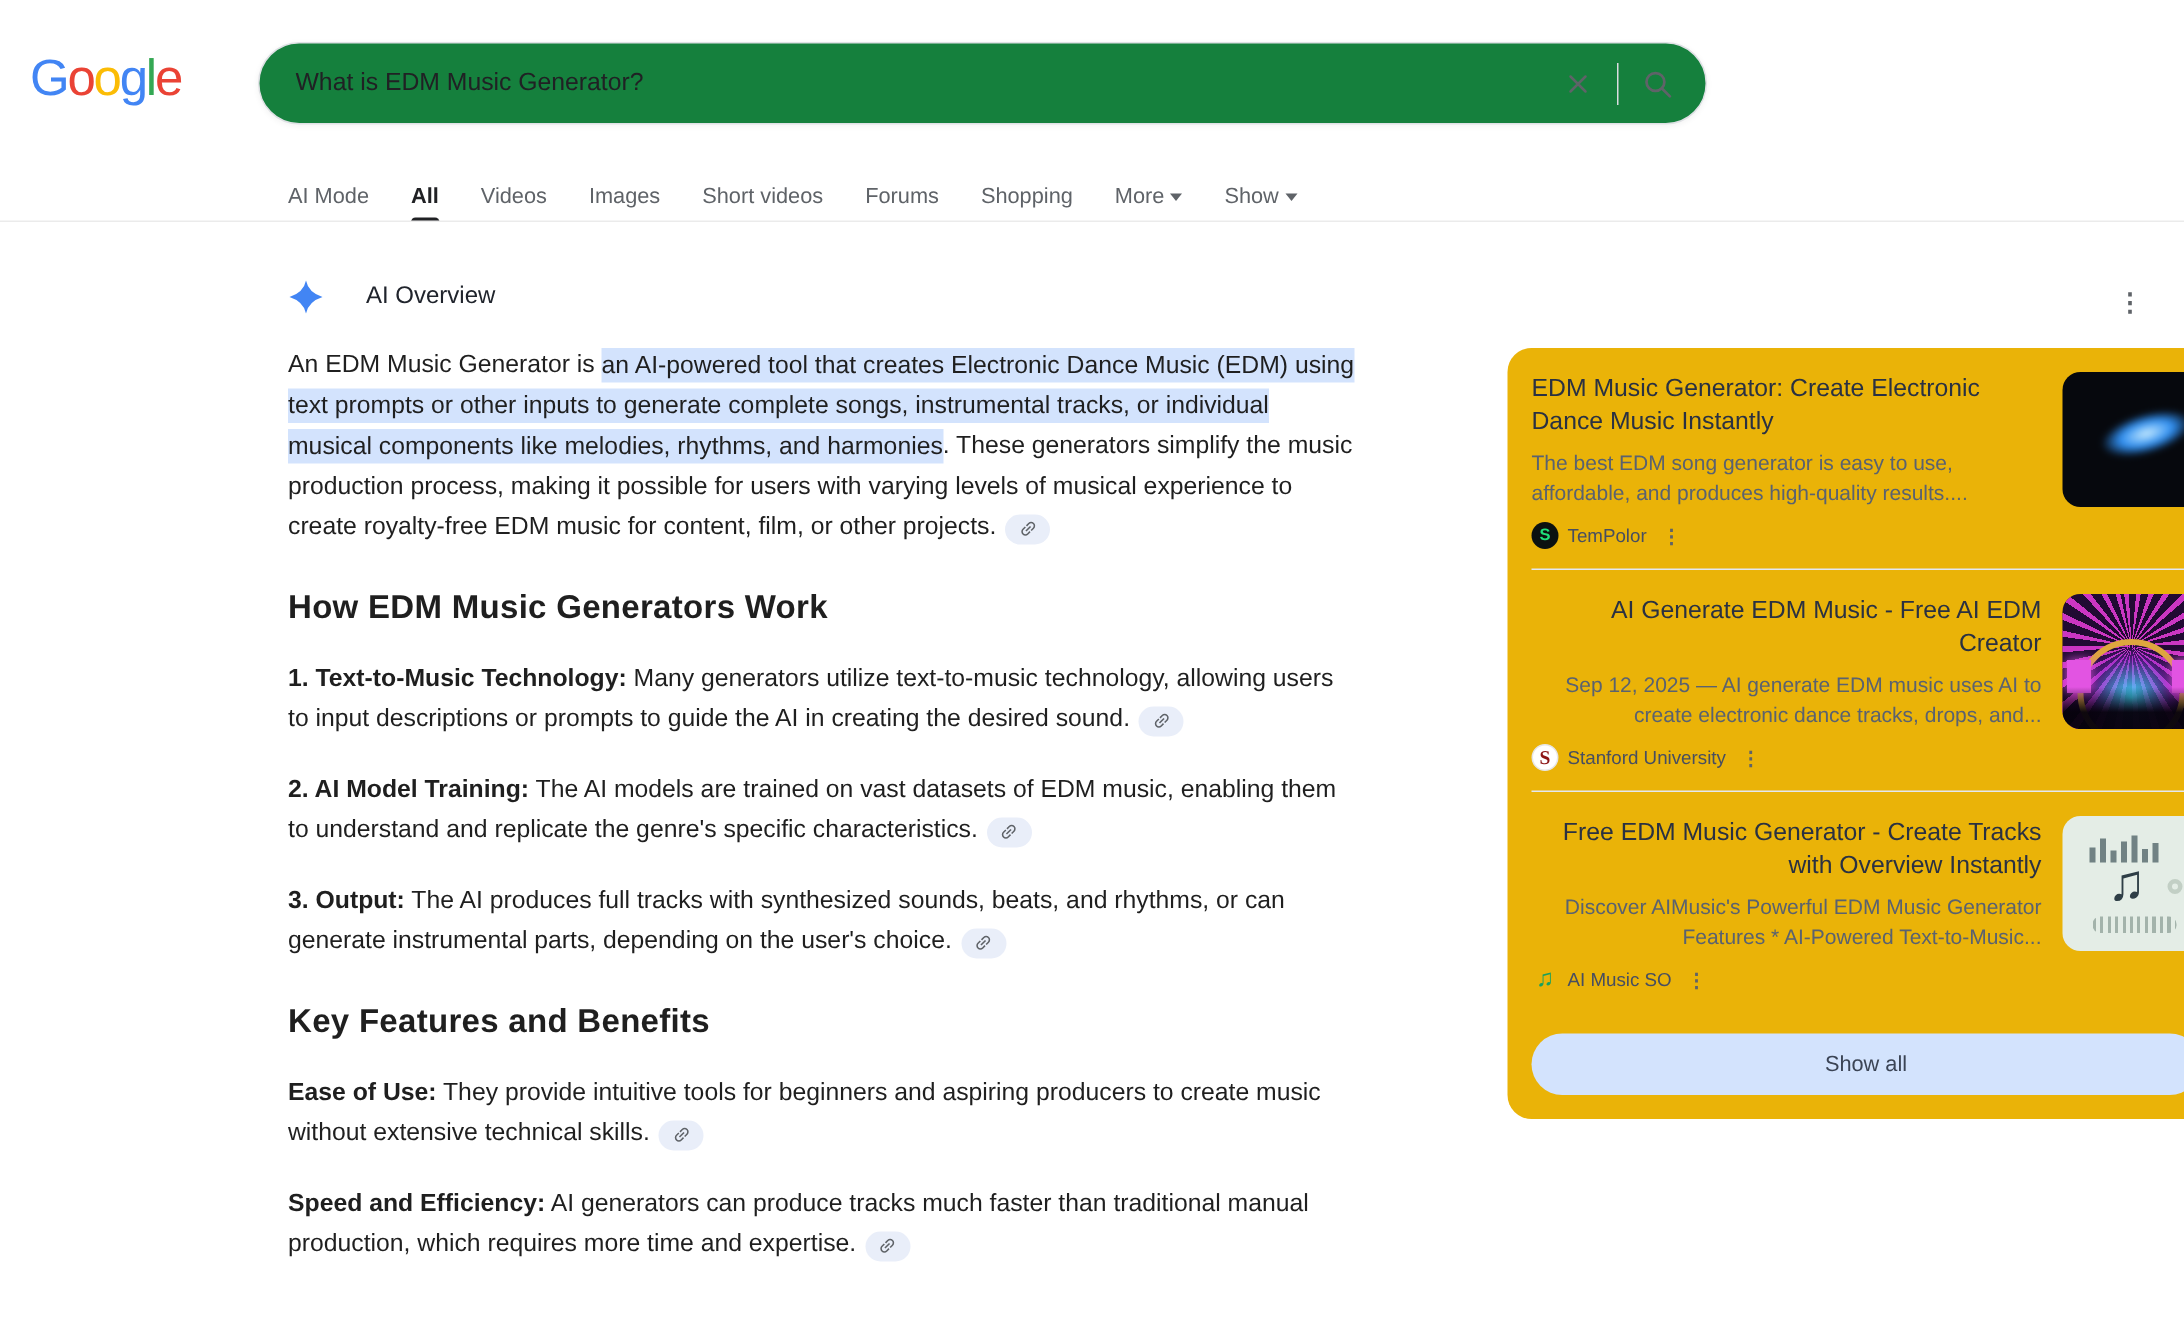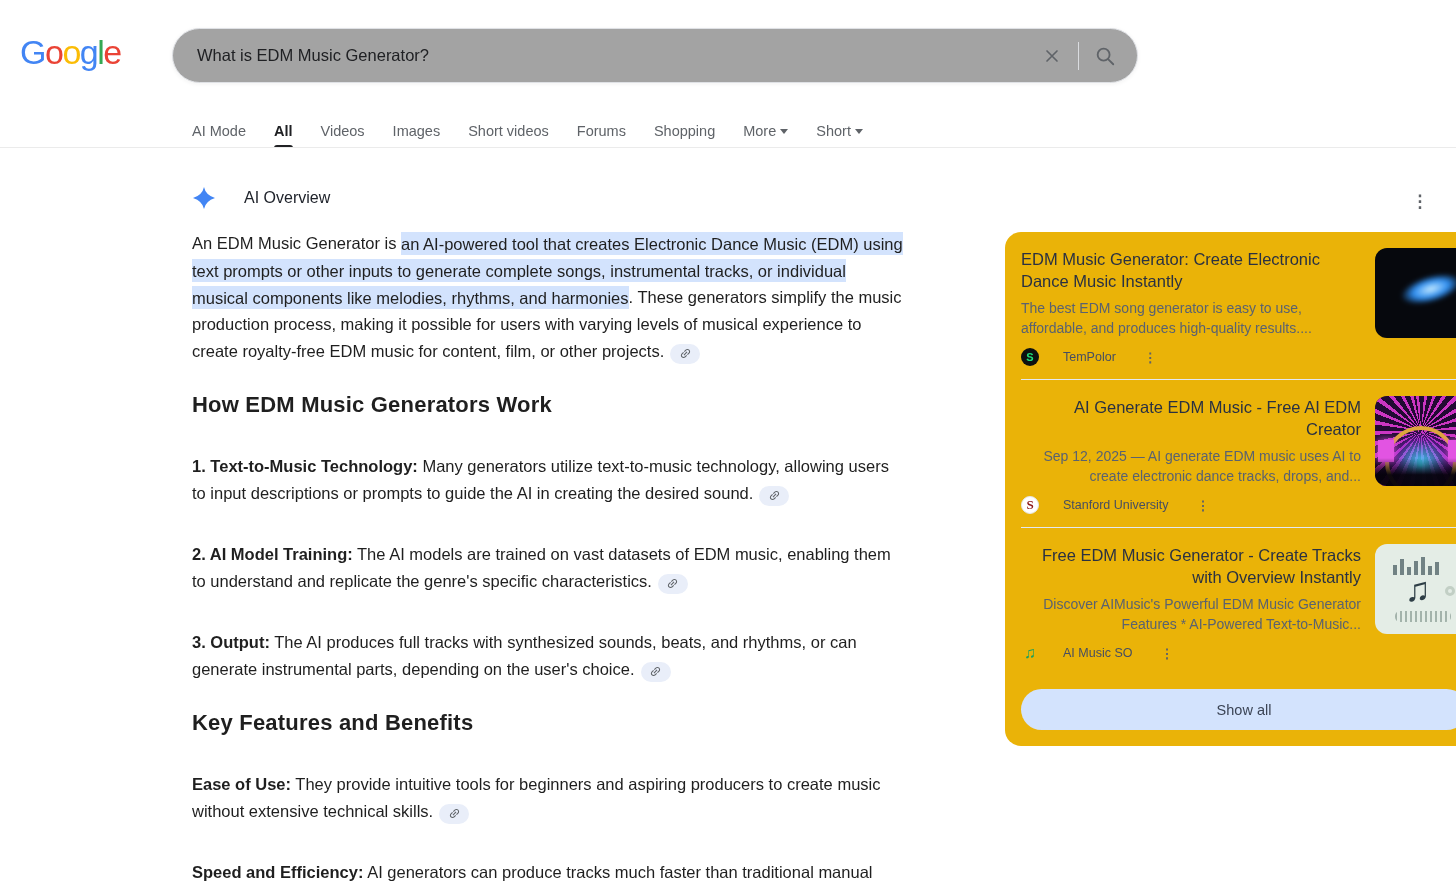--- a/index.html
+++ b/index.html
@@ -13,21 +13,21 @@
   .logo { position:absolute; left:20px; top:33px; font-size:34px; font-weight:500; letter-spacing:-1.5px; cursor:pointer;text-align:right; }
   .logo span:nth-child(1){color:#4285F4;}
   .logo span:nth-child(2){color:#EA4335;}
   .logo span:nth-child(3){color:#FBBC05;}
   .logo span:nth-child(4){color:#4285F4;}
   .logo span:nth-child(5){color:#34A853;}
   .logo span:nth-child(6){color:#EA4335;}
 
   .searchbar {
     position:absolute; left:172px; top:28px; width:966px; height:55px;
-    border:1px solid #dfe1e5; border-radius:28px; background:#a3a3a3;
+    border:1px solid #dfe1e5; border-radius:28px; background:#15803d;
     display:flex; align-items:center; box-shadow:0 1px 4px rgba(32,33,36,.06);
   }
   .searchbar input {
     flex:1; border:none; outline:none; background:transparent;
     font:16.5px "Liberation Sans", sans-serif; color:#202124; padding-left:24px;
   }
   .icon-btn { display:flex; align-items:center; justify-content:center; width:44px; height:44px; cursor:pointer; flex:none; }
   .sb-divider { width:1px; height:28px; background:#dadce0; flex:none; margin:0 4px; }
   .searchbar .icon-btn:last-child { margin-right:10px; }
 
@@ -54,41 +54,41 @@
   .hl { background:#d3e3fd; padding:2.5px 0;margin-top:20px; }
 
   .chip {
     display:inline-flex; align-items:center; justify-content:center;
     width:30px; height:20px; border-radius:10px; background:#e9eef9;
     vertical-align:-3px; margin-left:6px; cursor:pointer;
   }
   .chip svg { transform:rotate(-45deg); }
 
   h2.sect { margin-top:26px; font-size:22px; line-height:28px; font-weight:700; color:#1f1f1f; letter-spacing:.2px; }
-  .item { margin-top:34px; font-size:16.5px; line-height:27px; color:#1f1f1f; }
+  .item { margin-top:20px; font-size:16.5px; line-height:27px; color:#1f1f1f; }
   .item .b { font-weight:700; }
 
   
   .overflow-dots {
     position:absolute; left:1408px; top:189px; width:24px; height:24px;
     display:flex; align-items:center; justify-content:center;
     font-size:17px; font-weight:700; color:#5f6368; cursor:pointer; letter-spacing:0;
   }
 
   
   .panel {
     position:absolute; left:1005px; top:232px; width:478px;
     background:#eab308; border-radius:16px; padding:0 16px 16px;
   }
   .card { display:flex; padding:16px 0 13px; }
   .card + .card { border-top:1px solid #e3e8f1;text-align:right; }
   .ctext { flex:1; min-width:0; }
   .ctitle { font-size:16.5px; line-height:22px; color:#2a3142; font-weight:400; cursor:pointer; }
   .csnippet { font-size:14px; line-height:20px; color:#5a6270; margin-top:6px; }
-  .csource { display:flex; align-items:center; gap:24px; margin-top:10px; cursor:pointer; }
+  .csource { display:flex; align-items:center; gap:6px; margin-top:10px; cursor:pointer; }
   .cname { font-size:12.5px; color:#474e61; }
   .kebab { font-size:13px; font-weight:700; color:#5f6368; margin-left:4px; cursor:pointer; }
 
   .fav { width:18px; height:18px; border-radius:50%; flex:none; display:flex; align-items:center; justify-content:center; }
   .fav-tempolor { background:#0c1110; }
   .fav-tempolor::before { content:"S"; color:#1fe07a; font-size:11px; font-weight:700; }
   .fav-stanford { background:#fff; border:1px solid #e6e6e6; }
   .fav-stanford::before { content:"S"; color:#8c1515; font-family:"Liberation Serif", serif; font-size:13px; font-weight:700; }
   .fav-aimusic { background:transparent; }
   .fav-aimusic::before { content:"♫"; color:#18a05e; font-size:16px; font-weight:700; }
@@ -179,21 +179,21 @@
       <span>Forums</span>
     </div>
   <div class="tab">
       <span>Shopping</span>
     </div>
   <div class="tab">
       <span>More</span>
       <i class="caret"></i>
     </div>
   <div class="tab">
-      <span>Short</span>
+      <span>Show</span>
       <i class="caret"></i>
     </div>
 </div>
 <div class="header-rule"></div>
 
 <div class="left-col">
   <div class="aio-head">
     <span style="display:flex;">
       <svg width="24" height="24" viewBox="0 0 24 24">
           <path d="M12 1 Q13.6 9 23 12 Q13.6 15 12 23 Q10.4 15 1 12 Q10.4 9 12 1 Z" fill="#4285f4"></path>

